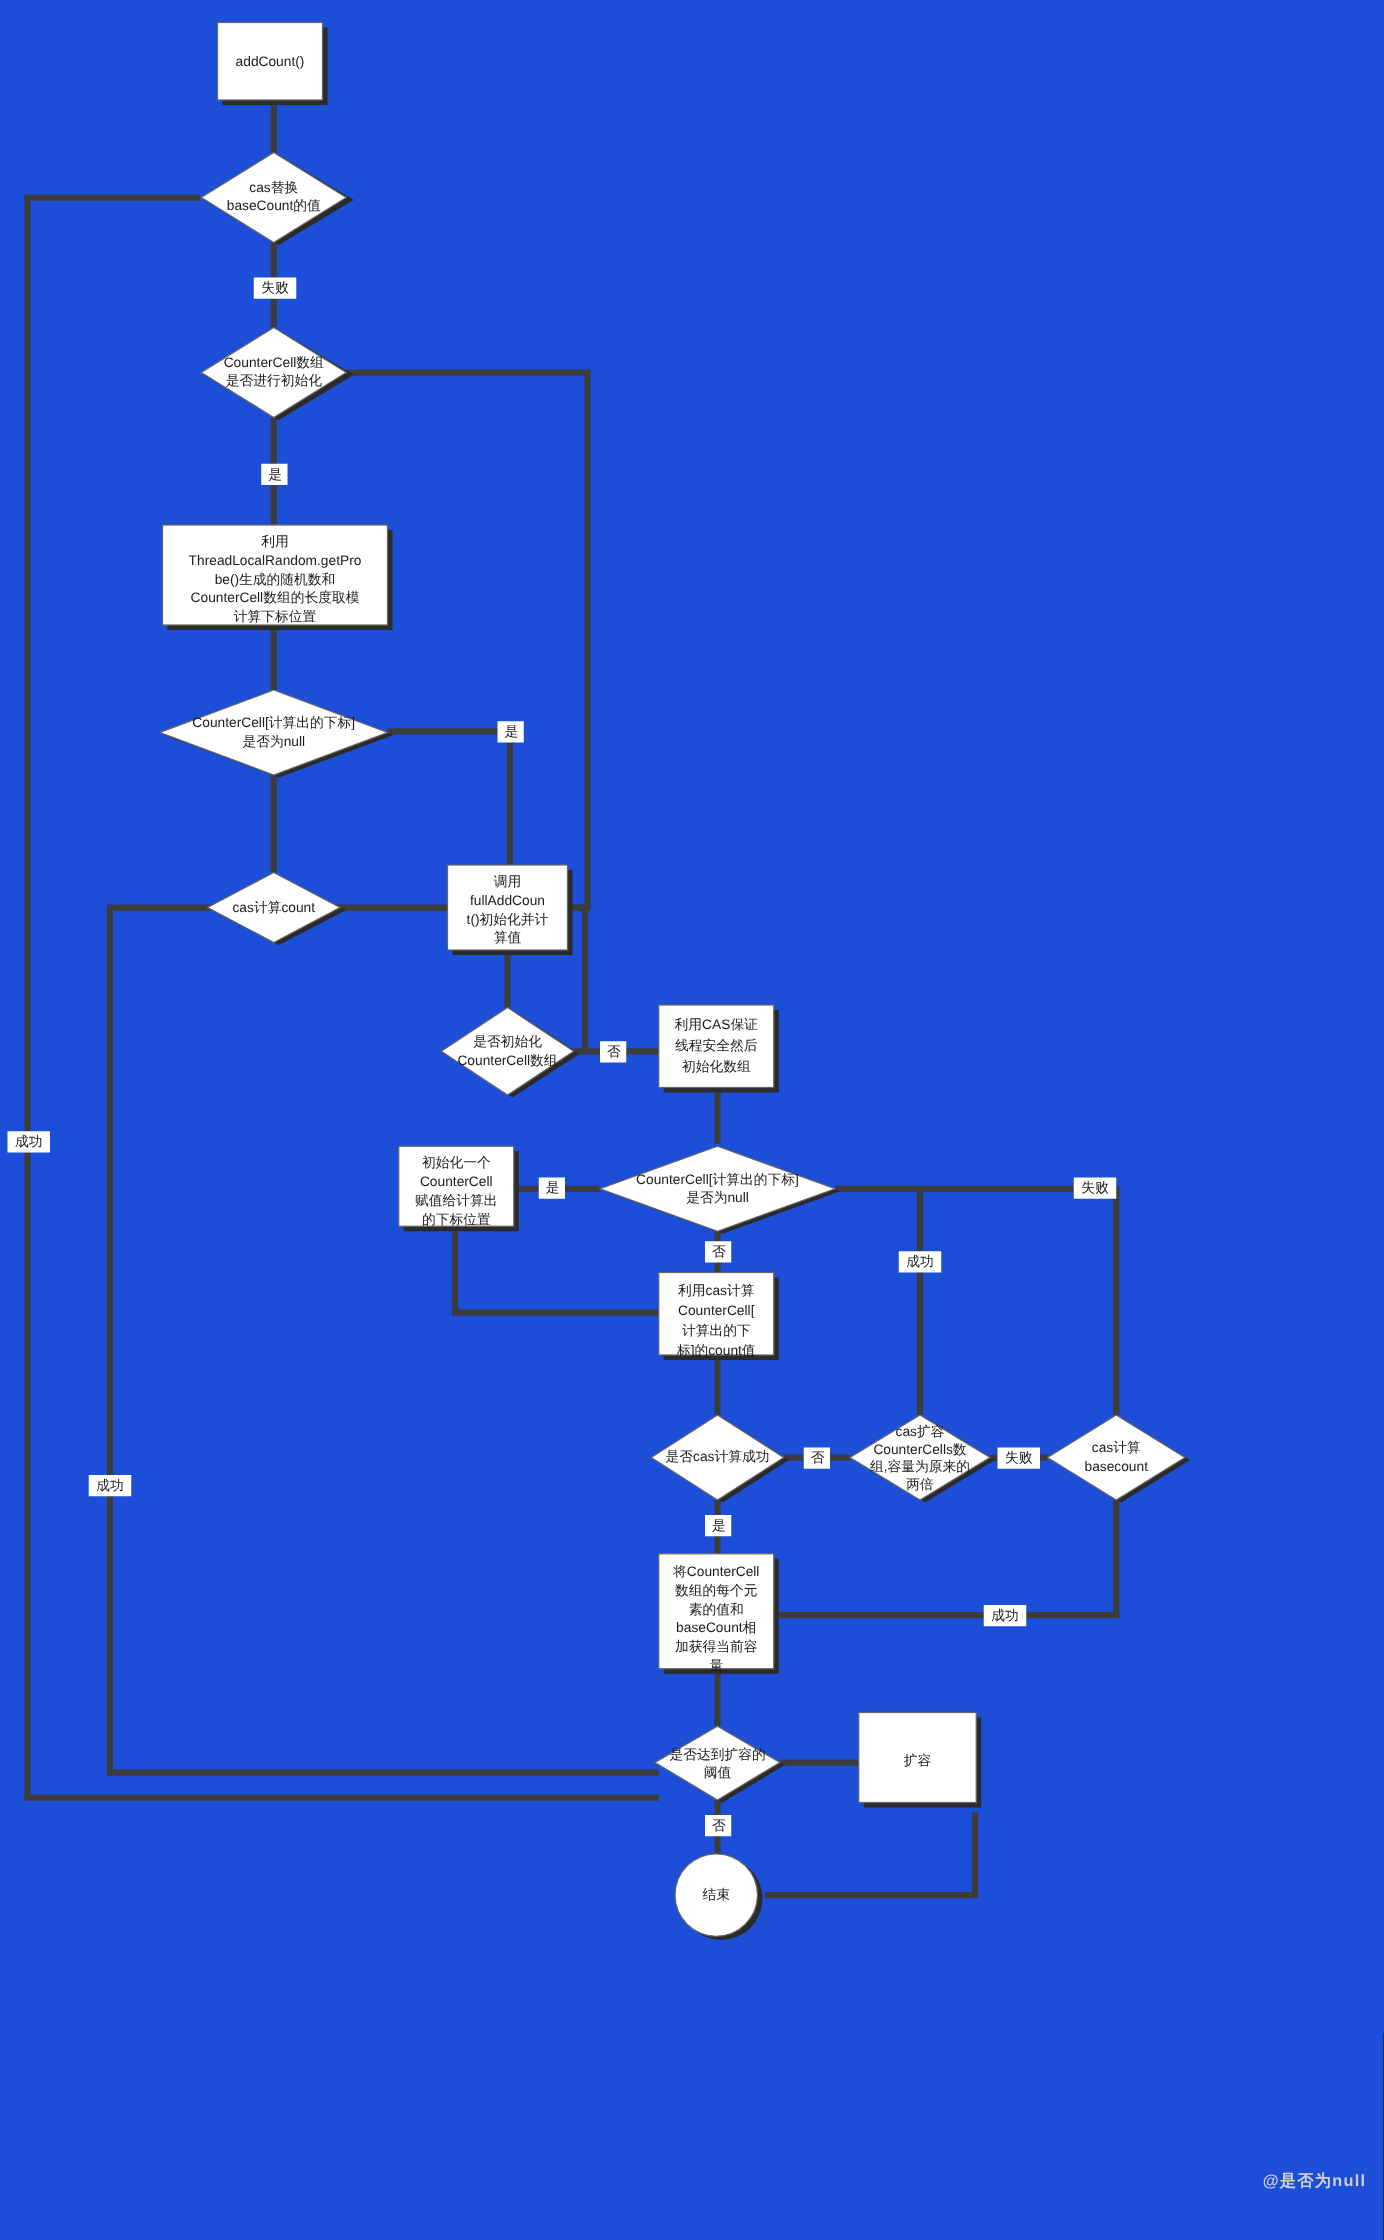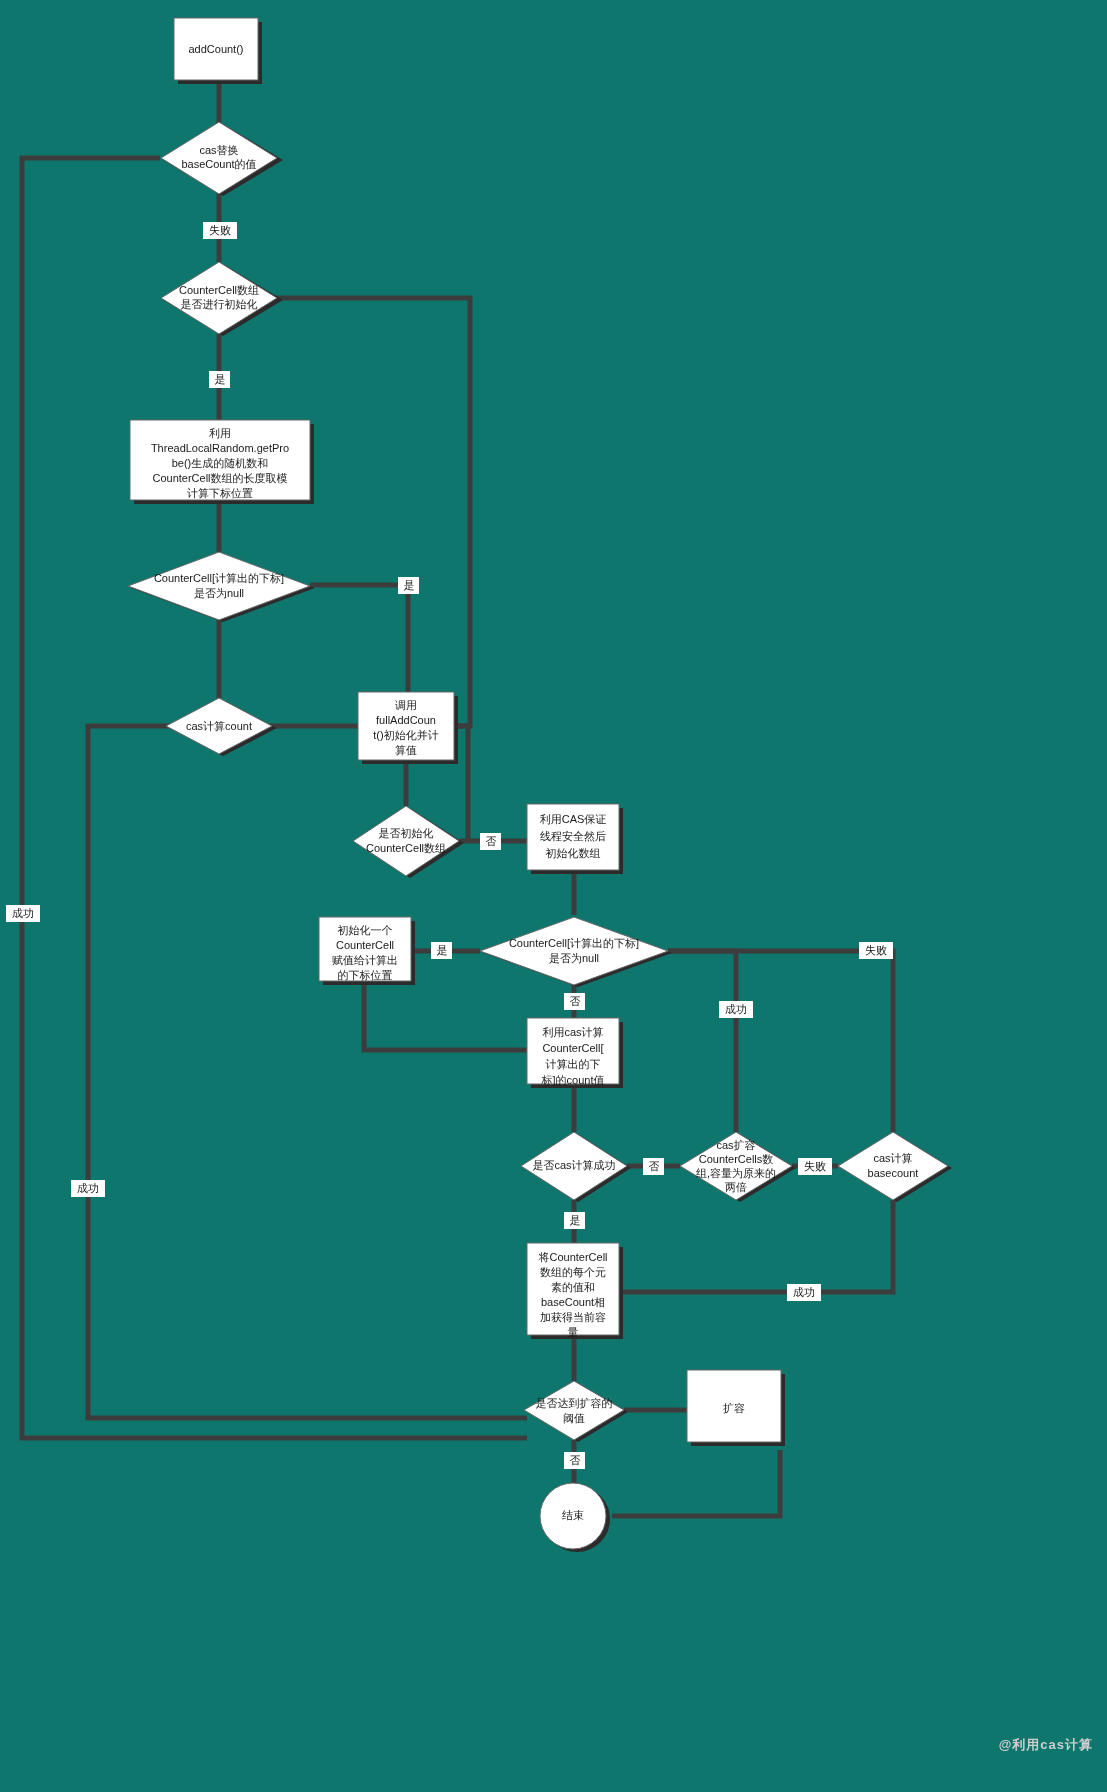--- a/index.html
+++ b/index.html
@@ -1,16 +1,16 @@
 <!DOCTYPE html>
 <html><head>
 <meta charset="utf-8">
 <style>
   html,body{margin:0;padding:0;background:#000;}
-  #page{position:relative;width:1107px;height:1792px;background:#0f766e;overflow:hidden;
+  #page{position:relative;width:1107px;height:1792px;background:#1d4ed8;overflow:hidden;
         font-family:"Liberation Sans","DejaVu Sans",sans-serif;}
   svg{position:absolute;left:0;top:0;}
   .node-label{fill:#1a1a1a;font-size:11px;text-anchor:middle;dominant-baseline:middle;}
   .edge-label-bg{fill:#ffffff;}
   .edge-label{fill:#1a1a1a;font-size:11px;text-anchor:middle;dominant-baseline:middle;}
   .shape{fill:#ffffff;stroke:#666666;stroke-width:1;}
   .shadow{fill:#2b2b2b;}
   .edge{stroke:#3c3c3c;stroke-width:5;fill:none;}
   .wm{position:absolute;color:#cfcfcf;font-size:13px;font-weight:bold;letter-spacing:1px;}
 </style>
@@ -301,15 +301,15 @@
     </g>
 
     <g>
       <rect class="edge-label-bg" x="564" y="1452" width="21" height="17"></rect>
       <text class="edge-label" x="575" y="1461">否</text>
     </g>
 
   </g>
 </svg>
 
-<div class="wm" style="right:14px;bottom:38px;">@利用cas计算</div>
+<div class="wm" style="right:14px;bottom:38px;">@是否为null</div>
 
 </div>
 
 </body></html>

